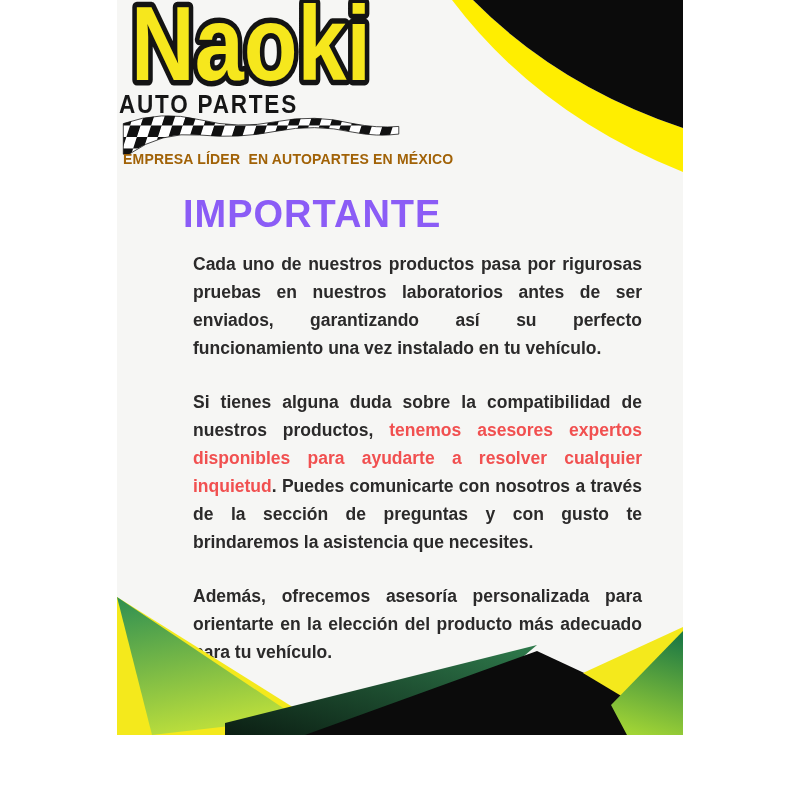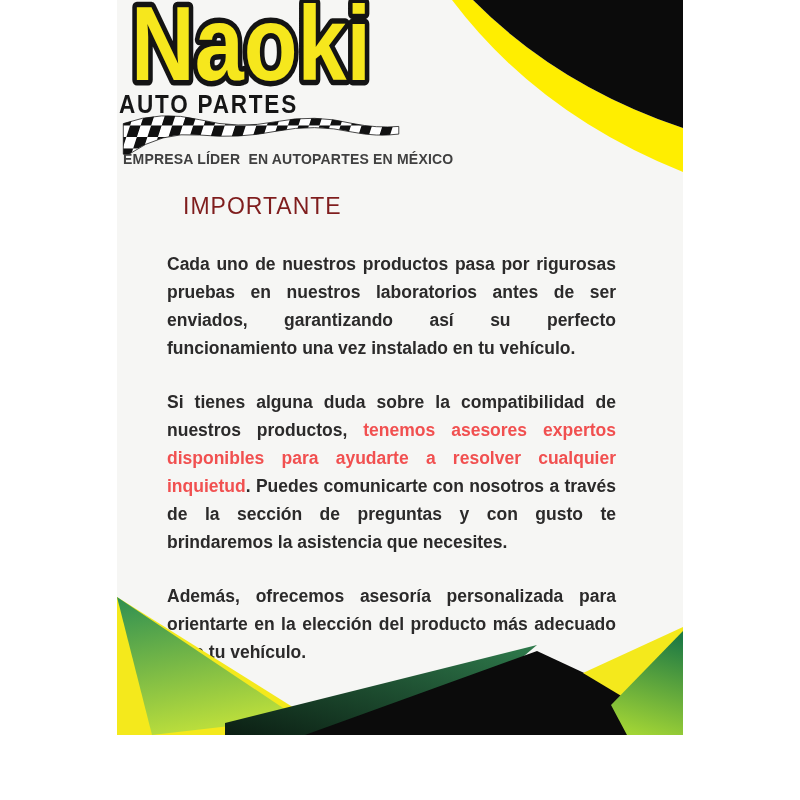--- a/index.html
+++ b/index.html
@@ -23,30 +23,30 @@
   }
   .brand-sub{
     position:absolute;left:2px;top:90px;
     font-size:25px;font-weight:bold;color:#161616;
     letter-spacing:2px;transform:scaleX(0.9);transform-origin:left center;
     white-space:nowrap;
   }
   .flag-svg{position:absolute;left:0px;top:114px;width:290px;height:44px;display:block;}
   .tagline{
     position:absolute;left:6px;top:151px;
-    font-size:14px;font-weight:bold;color:#404040;
+    font-size:14px;font-weight:bold;color:#a16207;
     white-space:pre;letter-spacing:0.2px;
   }
   
   .heading{
     position:absolute;left:66px;top:193px;
-    font-size:23px;font-weight:normal;color:#7f1d1d;letter-spacing:1px;
+    font-size:38px;font-weight:bold;color:#8b5cf6;letter-spacing:1px;
   }
   .copy{
-    position:absolute;left:50px;top:250px;width:449px;
+    position:absolute;left:76px;top:250px;width:449px;
     font-size:17.5px;line-height:28px;font-weight:bold;color:#2b2a2a;
     text-align:justify;
   }
   .copy p{margin:0 0 26px 0;}
   .copy p:last-child{margin-bottom:10px;}
   .hl{color:#f15050;}
   
   .bottom-svg{position:absolute;left:0;bottom:0;width:566px;height:145px;display:block;}
 </style>
 </head>

